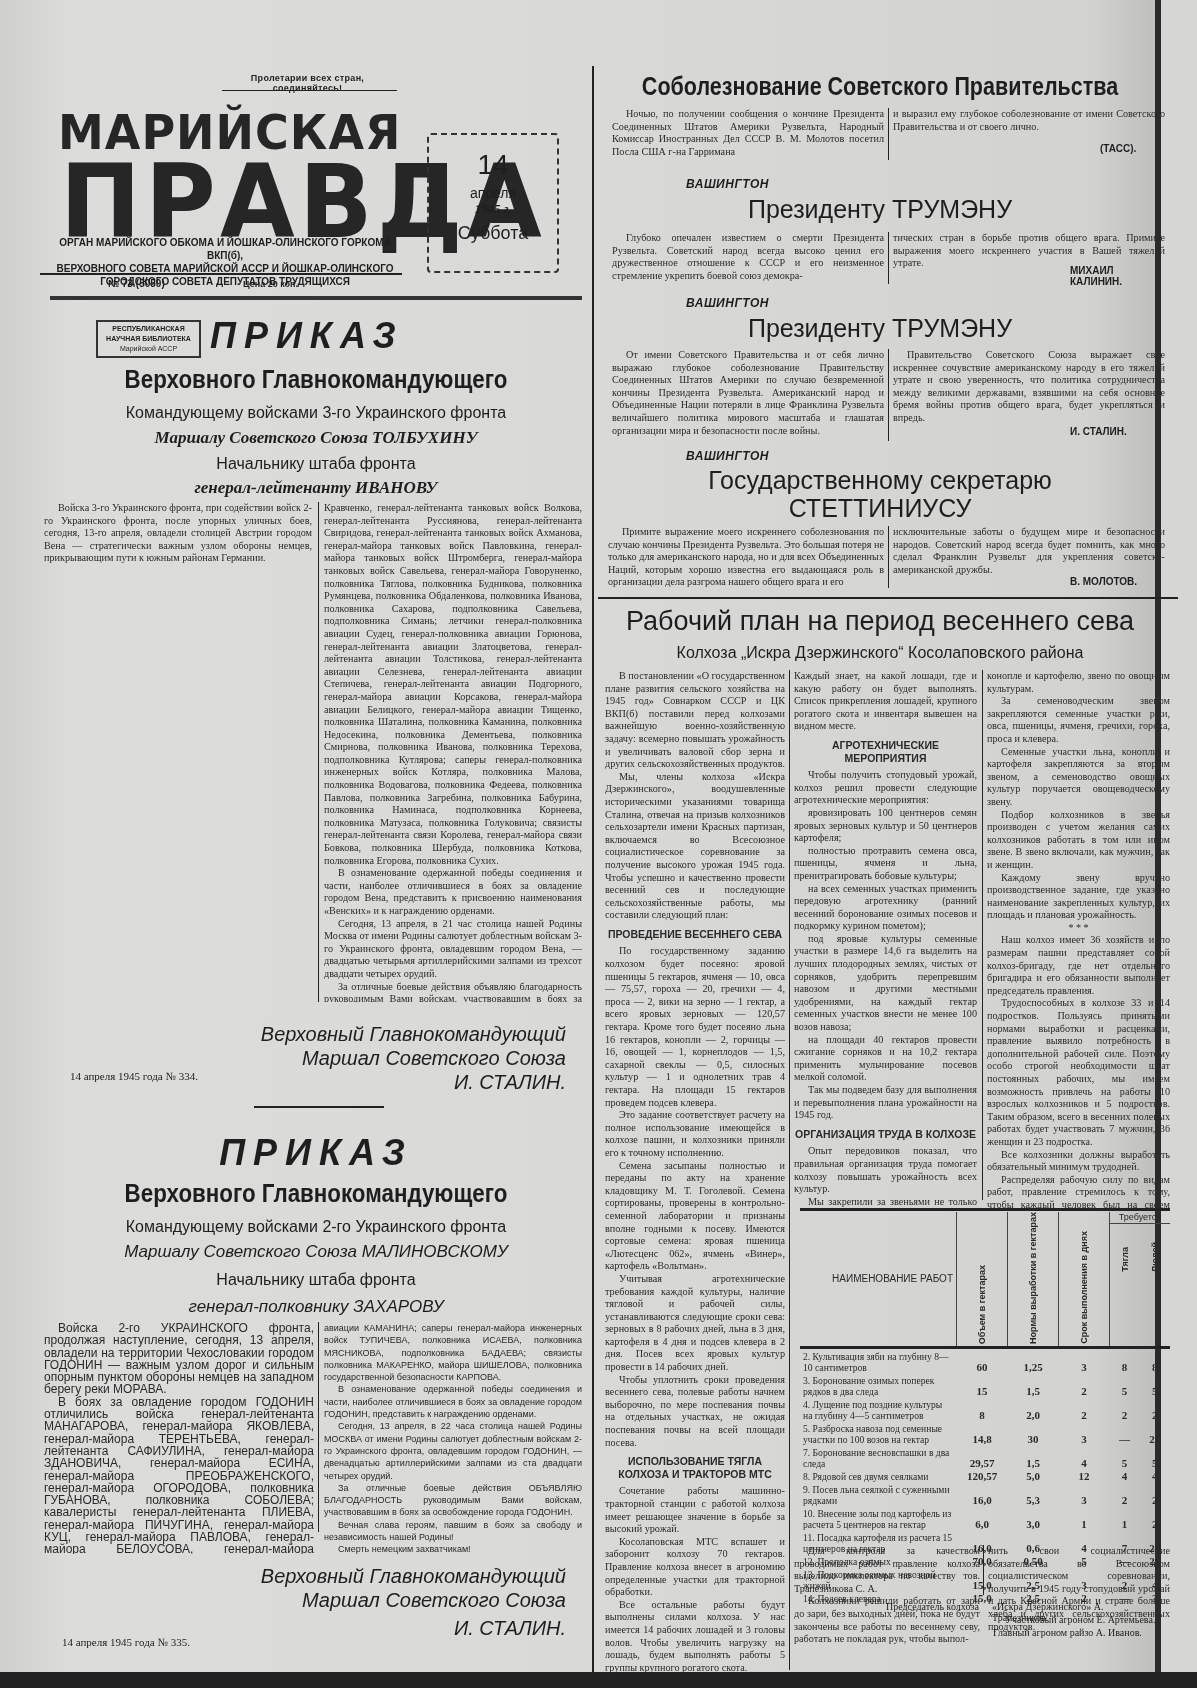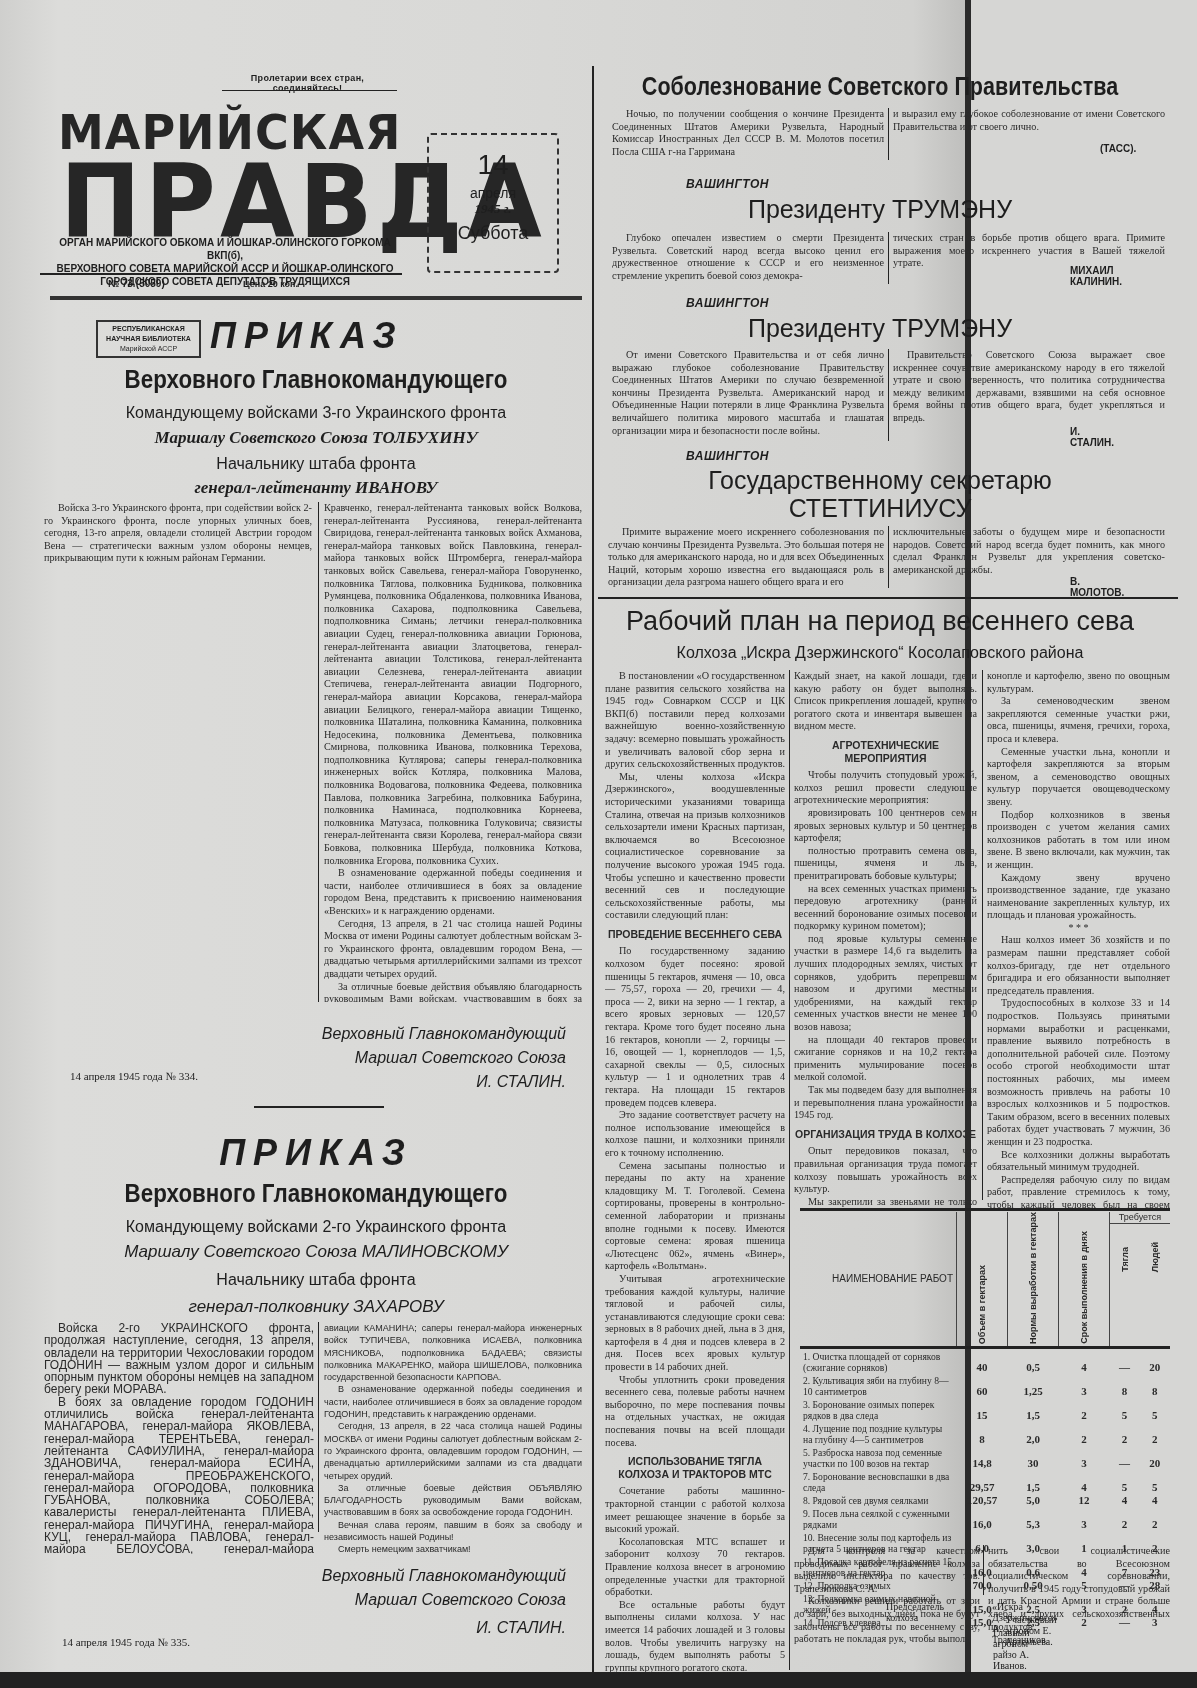--- a/index.html
+++ b/index.html
@@ -1,37 +1,37 @@
 <!DOCTYPE html>
 <html><head>
 <meta charset="utf-8">
 <style>
   html,body{margin:0;padding:0;}
   body{width:1197px;height:1688px;background:#d6d6d4;overflow:hidden;position:relative;
        font-family:"Liberation Serif",serif;color:#1e1e1e;}
-  .page{position:absolute;left:0;top:0;width:971px;height:1688px;
+  .page{position:absolute;left:0;top:0;width:1161px;height:1688px;
         background:linear-gradient(90deg,#cfcfcd 0%,#dcdcda 6%,#d9d9d7 50%,#d2d2d0 94%,#bdbdbb 100%);}
   .edge-r{position:absolute;right:0;top:0;width:6px;height:1688px;background:#2a2a2a;}
   .vrule{position:absolute;background:#222;width:2px;}
   .hrule{position:absolute;background:#222;height:2px;}
   .abs{position:absolute;}
   .center{text-align:center;}
   .slogan{font-family:"Liberation Sans",sans-serif;font-size:9px;font-weight:bold;letter-spacing:.3px;}
   .mast1{font-family:"DejaVu Sans",sans-serif;font-weight:900;font-size:46px;letter-spacing:1px;color:#262626;transform:scaleY(1.05);}
   .mast2{font-family:"DejaVu Sans",sans-serif;font-weight:900;font-size:92px;letter-spacing:4px;color:#262626;line-height:1;transform:scaleX(1.05) scaleY(1.1);transform-origin:left top;}
   .organ{font-family:"Liberation Sans",sans-serif;font-weight:bold;font-size:10px;line-height:13px;text-align:center;}
   .datebox{border:2px dashed #333;border-radius:4px;text-align:center;font-family:"Liberation Sans",sans-serif;}
   .h-big{font-family:"Liberation Sans",sans-serif;font-weight:bold;}
   .h-cond{font-family:"Liberation Sans",sans-serif;font-weight:bold;transform:scaleX(.86);transform-origin:center;}
   .ital{font-style:italic;}
   .body-text{font-family:"Liberation Serif",serif;font-size:10.2px;line-height:12.6px;text-align:justify;color:#2a2a2a;}
   .body-text p{margin:0;text-indent:14px;}
   .sub-head{font-family:"Liberation Sans",sans-serif;font-weight:bold;font-size:10.5px;text-align:center;margin:6px 0 5px 0;}
   .stamp{border:2px solid #333;font-family:"Liberation Sans",sans-serif;font-size:7px;font-weight:bold;text-align:center;line-height:10px;padding:2px 3px;}
-  .sig{font-family:"Liberation Sans",sans-serif;font-style:italic;font-size:16px;text-align:right;line-height:24px;}
+  .sig{font-family:"Liberation Sans",sans-serif;font-style:italic;font-size:20px;text-align:right;line-height:24px;}
   table.works{border-collapse:collapse;font-family:"Liberation Serif",serif;font-size:9.6px;color:#2a2a2a;}
   table.works td{padding:0 3px;vertical-align:bottom;line-height:11px;}
   table.works td.num{text-align:center;font-weight:bold;font-size:11px;}
   .vert{writing-mode:vertical-rl;transform:rotate(180deg);font-size:9px;font-family:"Liberation Sans",sans-serif;font-weight:bold;line-height:10px;}
   .tasss{font-family:"Liberation Sans",sans-serif;font-weight:bold;font-size:10px;}
   .city{font-family:"Liberation Sans",sans-serif;font-weight:bold;font-style:italic;font-size:12px;letter-spacing:.5px;}
 </style>
 </head>
 <body>
 
@@ -237,28 +237,20 @@
           <div class="center" style="font-family:'Liberation Sans',sans-serif;font-size:9px;border-bottom:1px solid #444;">Требуется</div>
           <div style="display:flex;height:48px;align-items:flex-end;justify-content:space-around;">
             <span class="vert">Тягла</span>
             <span class="vert">Людей</span>
           </div>
         </td>
       </tr>
       </tbody>
         <tbody id="works-body">
           <tr>
-            <td style="padding-top: 2px;">1. Очистка площадей от сорняков (сжигание сорняков)</td>
-            <td class="num" style="padding-top: 2px;">40</td>
-            <td class="num" style="padding-top: 2px;">0,5</td>
-            <td class="num" style="padding-top: 2px;">4</td>
-            <td class="num" style="padding-top: 2px;">—</td>
-            <td class="num" style="padding-top: 2px;">20</td>
-          </tr>
-          <tr>
             <td style="padding-top: 2px;">2. Культивация зяби на глубину 8—10 сантиметров</td>
             <td class="num" style="padding-top: 2px;">60</td>
             <td class="num" style="padding-top: 2px;">1,25</td>
             <td class="num" style="padding-top: 2px;">3</td>
             <td class="num" style="padding-top: 2px;">8</td>
             <td class="num" style="padding-top: 2px;">8</td>
           </tr>
           <tr>
             <td style="padding-top: 2px;">3. Боронование озимых поперек рядков в два следа</td>
             <td class="num" style="padding-top: 2px;">15</td>

